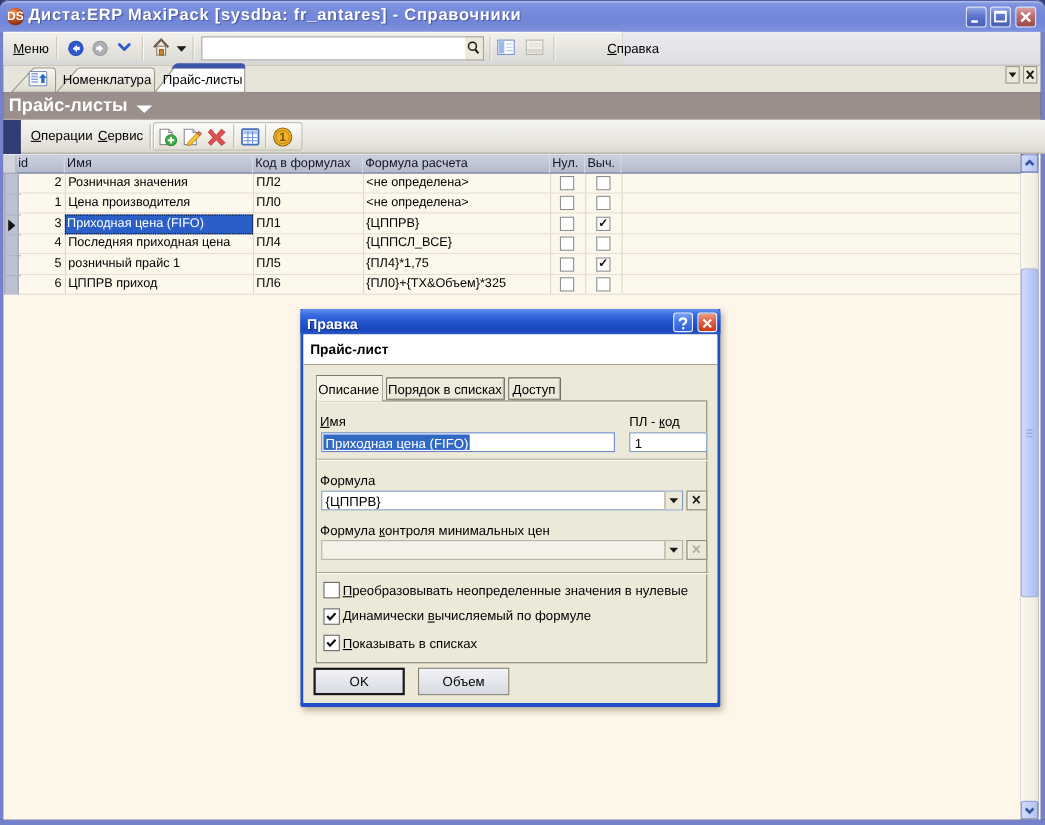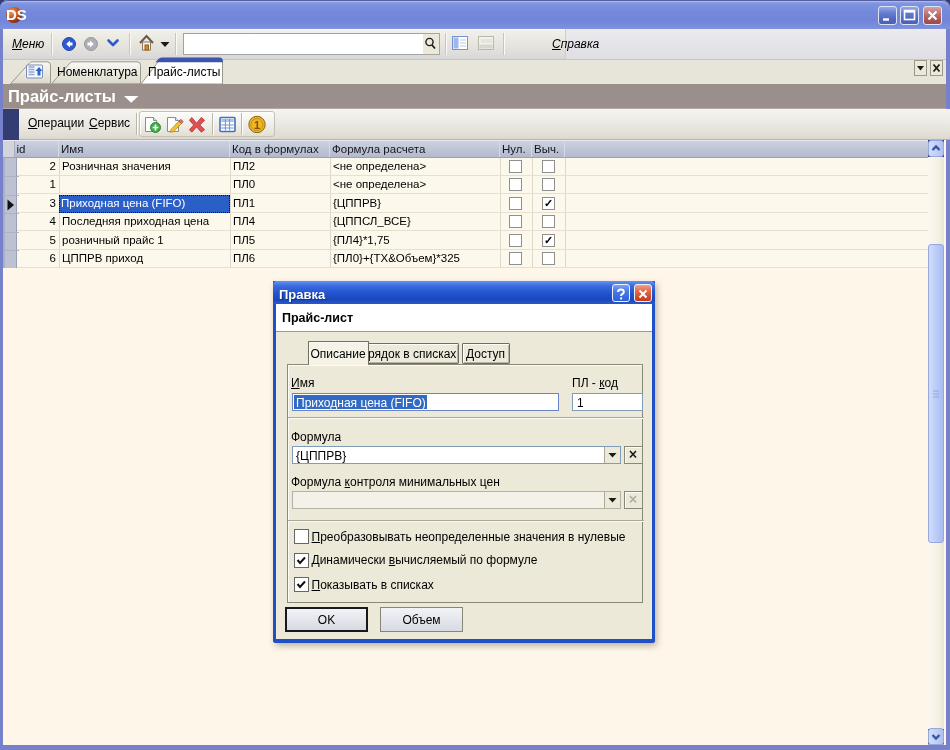--- a/index.html
+++ b/index.html
@@ -11,31 +11,31 @@
   
   #titlebar { left:0; top:0; width:950px; height:29px;
     background:linear-gradient(180deg,#a8b6ea 0%, #90a3e4 6%, #7e93de 14%, #7489da 40%, #7186d9 70%, #7b8edc 92%, #8294de 100%);
     border-radius:8px 8px 0 0; box-shadow:inset 0 1px 0 #545e9e, inset 0 2px 0 #aab8ec; }
   #borderL { left:0; top:29px; width:3px; height:716px; background:#7582cb; }
   #borderR { left:946px; top:29px; width:4px; height:716px; background:#7582cb; }
   #borderB { left:0; top:745px; width:950px; height:5px; background:#7582cb; }
   #innershadow { left:3px; top:744px; width:943px; height:1px; background:#a8a49c; }
   #ticon { left:6px; top:7px; width:16px; height:16px; border-radius:50%;
     background:radial-gradient(circle at 38% 30%, #f0a060 0%, #cc5a20 35%, #92300e 70%, #6e2008 100%);
-    color:#fff; font-size:15px; font-weight:bold; text-align:center; line-height:16px; }
+    color:#fff; font-size:11px; font-weight:bold; text-align:center; line-height:16px; }
   #ttext { left:26px; top:5px; color:#fff; font-size:15px; letter-spacing:0.68px; font-weight:bold; white-space:nowrap;
     text-shadow:1px 1px 1px rgba(20,30,90,.45); }
   .capbtn { top:6px; width:19px; height:19px; border-radius:3px; border:1px solid #dce4f8;
     color:#fff; }
   .capblue { background:linear-gradient(180deg,#97a8e4 0%, #657dd0 35%, #5269c2 70%, #4a5fb4 100%); }
   #btnmin { left:878px; } #btnmax { left:900px; }
   #btnclose { left:923px; background:linear-gradient(180deg,#d9a2a2 0%, #c17777 35%, #aa5656 75%, #9d4a4a 100%); }
 
   
-  #toolrow { left:3px; top:29px; width:943px; height:30px; background:linear-gradient(180deg,#ebebee 0%, #e3e3e8 60%, #dedee4 100%);font-style:italic; }
+  #toolrow { left:3px; top:29px; width:943px; height:30px; background:linear-gradient(180deg,#ebebee 0%, #e3e3e8 60%, #dedee4 100%); }
   #toolpanel { position:absolute; left:0; top:0; width:562px; height:30px;
     background:linear-gradient(180deg,#f1f0eb 0%, #e9e7df 40%, #dddcda 85%, #d6d5d8 100%);
     border-top:1px solid #fbfaf6; box-shadow:1px 0 0 #d0cdc4; }
   .tsep { position:absolute; top:4px; width:1px; height:22px; background:#c9c6ba; box-shadow:1px 0 0 #fbfaf6; }
   .ttxt { position:absolute; top:8px; font-size:12px; color:#000; }
   .u { text-decoration:underline; }
 
   
   #tabrow { left:3px; top:59px; width:943px; height:25px; background:#e7e4da; }
   .smallbtn { position:absolute; width:13px; height:16px; background:#ece9d8; border:1px solid #9a978c;
@@ -92,21 +92,21 @@
     text-shadow:1px 1px 1px rgba(10,20,80,.5); }
   .dcap { position:absolute; top:3px; width:18px; height:18px; border-radius:3px; border:1px solid #eef2fc;
     color:#fff; text-align:center; line-height:16px; }
   #dwhite { position:absolute; left:0; top:23px; width:376px; height:28px; background:#fff;
     border-bottom:1px solid #9c998c; }
   #dbody { position:absolute; left:0; top:51px; width:376px; height:305px; background:#ece9d8; font-size:12px; }
   .dtab { position:absolute; top:11px; height:21px; background:#eceadb; border:1px solid #706e62;
     border-radius:1px; text-align:center; font-size:12px; padding-top:3px;
     box-shadow:inset 1px 1px 0 #fdfcf6, inset -1px -1px 0 #b8b5a5; }
   #dtaba { top:9px; height:24px; background:#f4f3e6; border-bottom:none; z-index:2; padding-top:5px;
-    box-shadow:inset 1px 1px 0 #fdfcf6;margin-left:21px; }
+    box-shadow:inset 1px 1px 0 #fdfcf6; }
   #dpanel { position:absolute; left:10.5px; top:32px; width:356px; height:239px; border:1px solid #8a887a;
     box-shadow:inset 1px 1px 0 #fdfcf6; background:#ece9d8; z-index:1; }
   .etch { position:absolute; left:0; width:356px; height:2px; border-top:1px solid #aaa798;
     border-bottom:1px solid #fbfaf4; }
   .dlabel { position:absolute; font-size:12px; white-space:nowrap; }
   .dinput { position:absolute; height:18px; background:#fff; border:1px solid #7f9db9; font-size:12px;
     padding-top:2px; white-space:nowrap; }
   #dsel { position:absolute; left:1px; top:1px; bottom:1px; background:#316ac5; color:#fff; padding:1px 1px 0 2px; }
   .ddis { background:#f4f2e8; border-color:#b5b2a5; }
   .combobtn { position:absolute; right:0px; top:0px; width:16px; height:16px; background:#ece9d8;
@@ -117,20 +117,21 @@
   .dbtn { position:absolute; width:83px; height:25px; text-align:center; padding-top:5px;
     background:linear-gradient(180deg,#f2f3f6 0%, #e6e8ee 45%, #d7dae2 100%);
     font-size:12px; border:1px solid #9c9a8e; }
   #okbtn { border:2px solid #18181c; padding-top:4px; }
 </style>
 </head>
 <body>
 <div id="win">
   <div class="abs" id="titlebar">
     <div class="abs" id="ticon">DS</div>
+    <div class="abs" id="ttext">Диста:ERP MaxiPack [sysdba: fr_antares] - Справочники</div>
     <div class="abs capbtn capblue" id="btnmin"><svg width="17" height="17">
           <path d="M4 12.5 h6" stroke="#fff" stroke-width="2.4"></path>
         </svg></div>
     <div class="abs capbtn capblue" id="btnmax"><svg width="17" height="17">
           <rect x="3.5" y="3.5" width="10" height="9" fill="none" stroke="#fff" stroke-width="1.6"></rect>
           <path d="M4 4.6 h9" stroke="#fff" stroke-width="2"></path>
         </svg></div>
     <div class="abs capbtn" id="btnclose"><svg width="17" height="17">
           <path d="M4.5 4.5 L12.5 12.5 M12.5 4.5 L4.5 12.5" stroke="#fff" stroke-width="2.2"></path>
         </svg></div>
@@ -272,20 +273,21 @@
     <div class="grow" style="top:0;">
       <div class="gcell" style="left:12px;width:44px;text-align:right;">2</div>
       <div class="gcell" style="left:57px;width:170px;">Розничная значения</div>
       <div class="gcell" style="left:228px;width:99px;">ПЛ2</div>
       <div class="gcell" style="left:328px;width:169px;">&lt;не определена&gt;</div>
       <div class="gcb" style="left:506px;"></div>
         <div class="gcb" style="left:539px;"></div>
     </div>
     <div class="grow" style="top:18.4px;">
       <div class="gcell" style="left:12px;width:44px;text-align:right;">1</div>
+      <div class="gcell" style="left:57px;width:170px;">Цена производителя</div>
       <div class="gcell" style="left:228px;width:99px;">ПЛ0</div>
       <div class="gcell" style="left:328px;width:169px;">&lt;не определена&gt;</div>
       <div class="gcb" style="left:506px;"></div>
         <div class="gcb" style="left:539px;"></div>
     </div>
     <div class="grow" style="top:36.8px;">
       <div class="gcell" style="left:12px;width:44px;text-align:right;">3</div>
       <div class="gcell selcell" style="left:56px;width:171px;">Приходная цена (FIFO)</div>
       <div class="gcell" style="left:228px;width:99px;">ПЛ1</div>
       <div class="gcell" style="left:328px;width:169px;">{ЦППРВ}</div>

